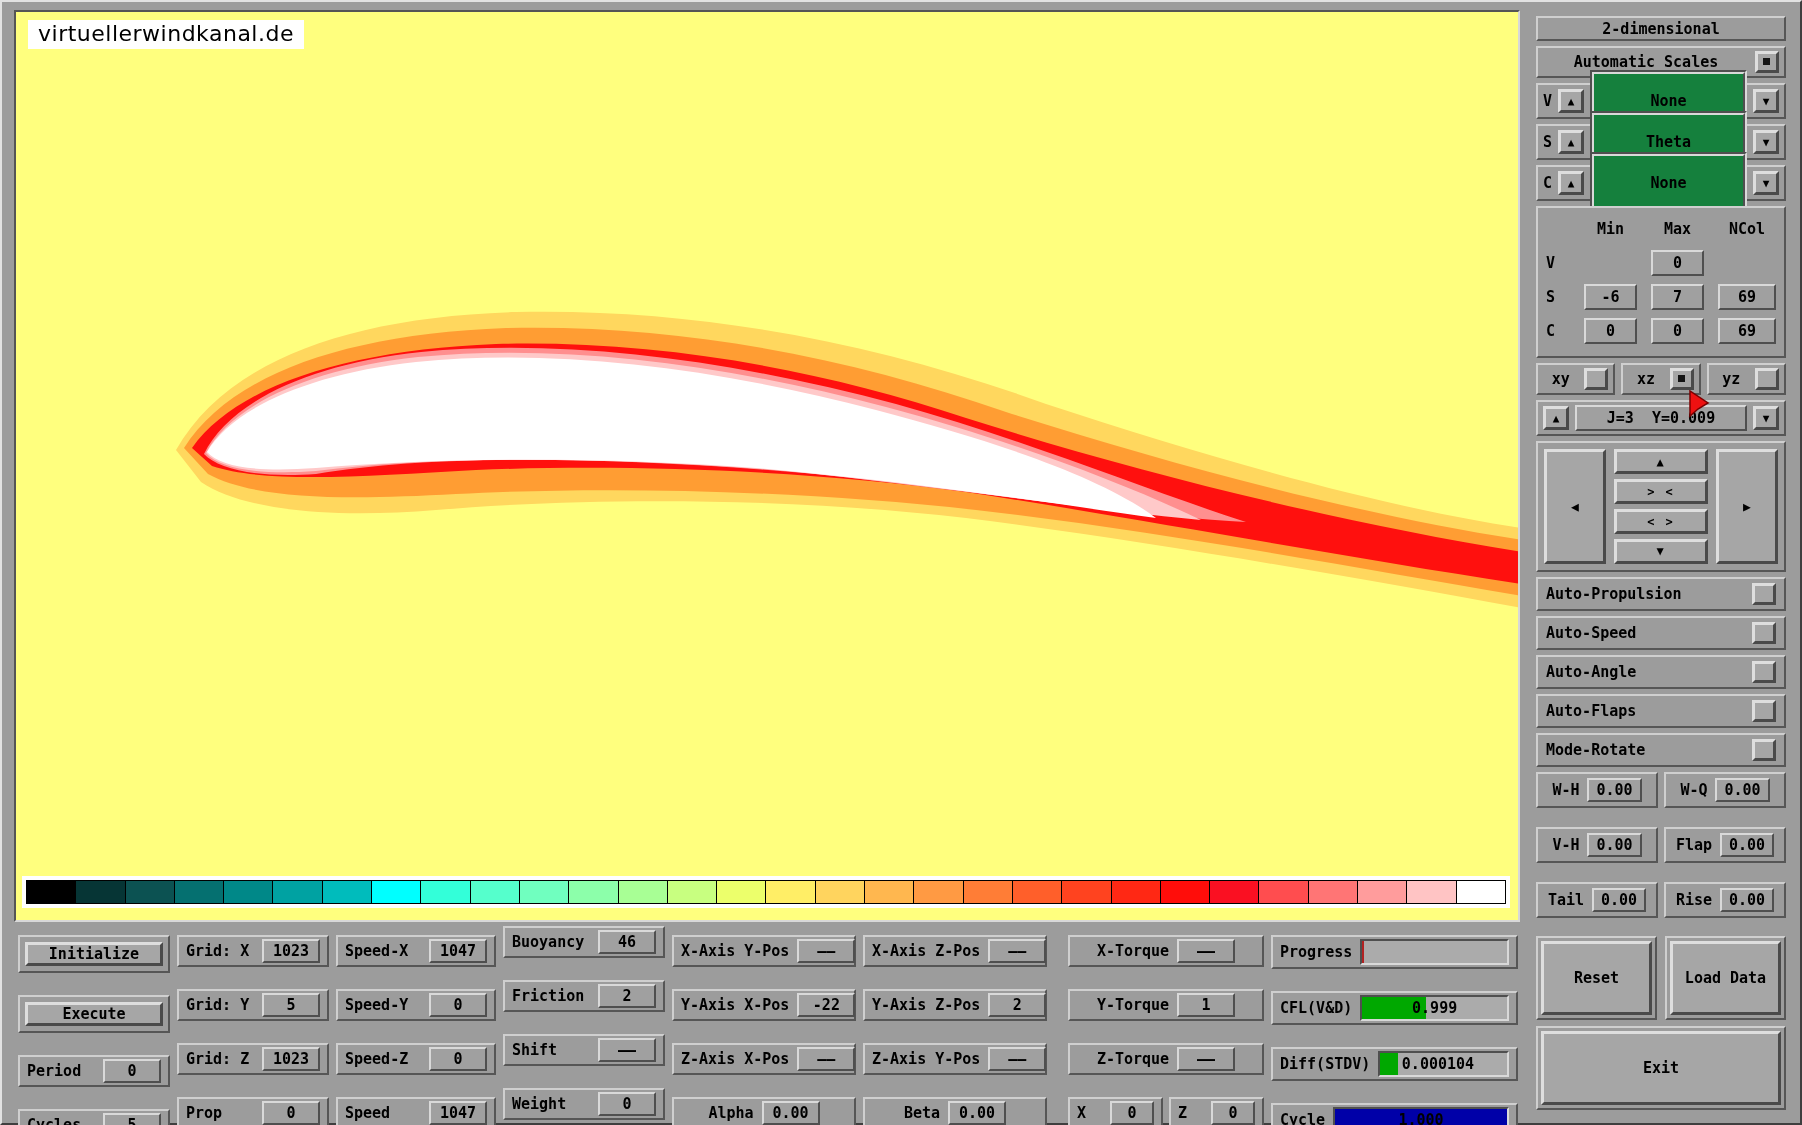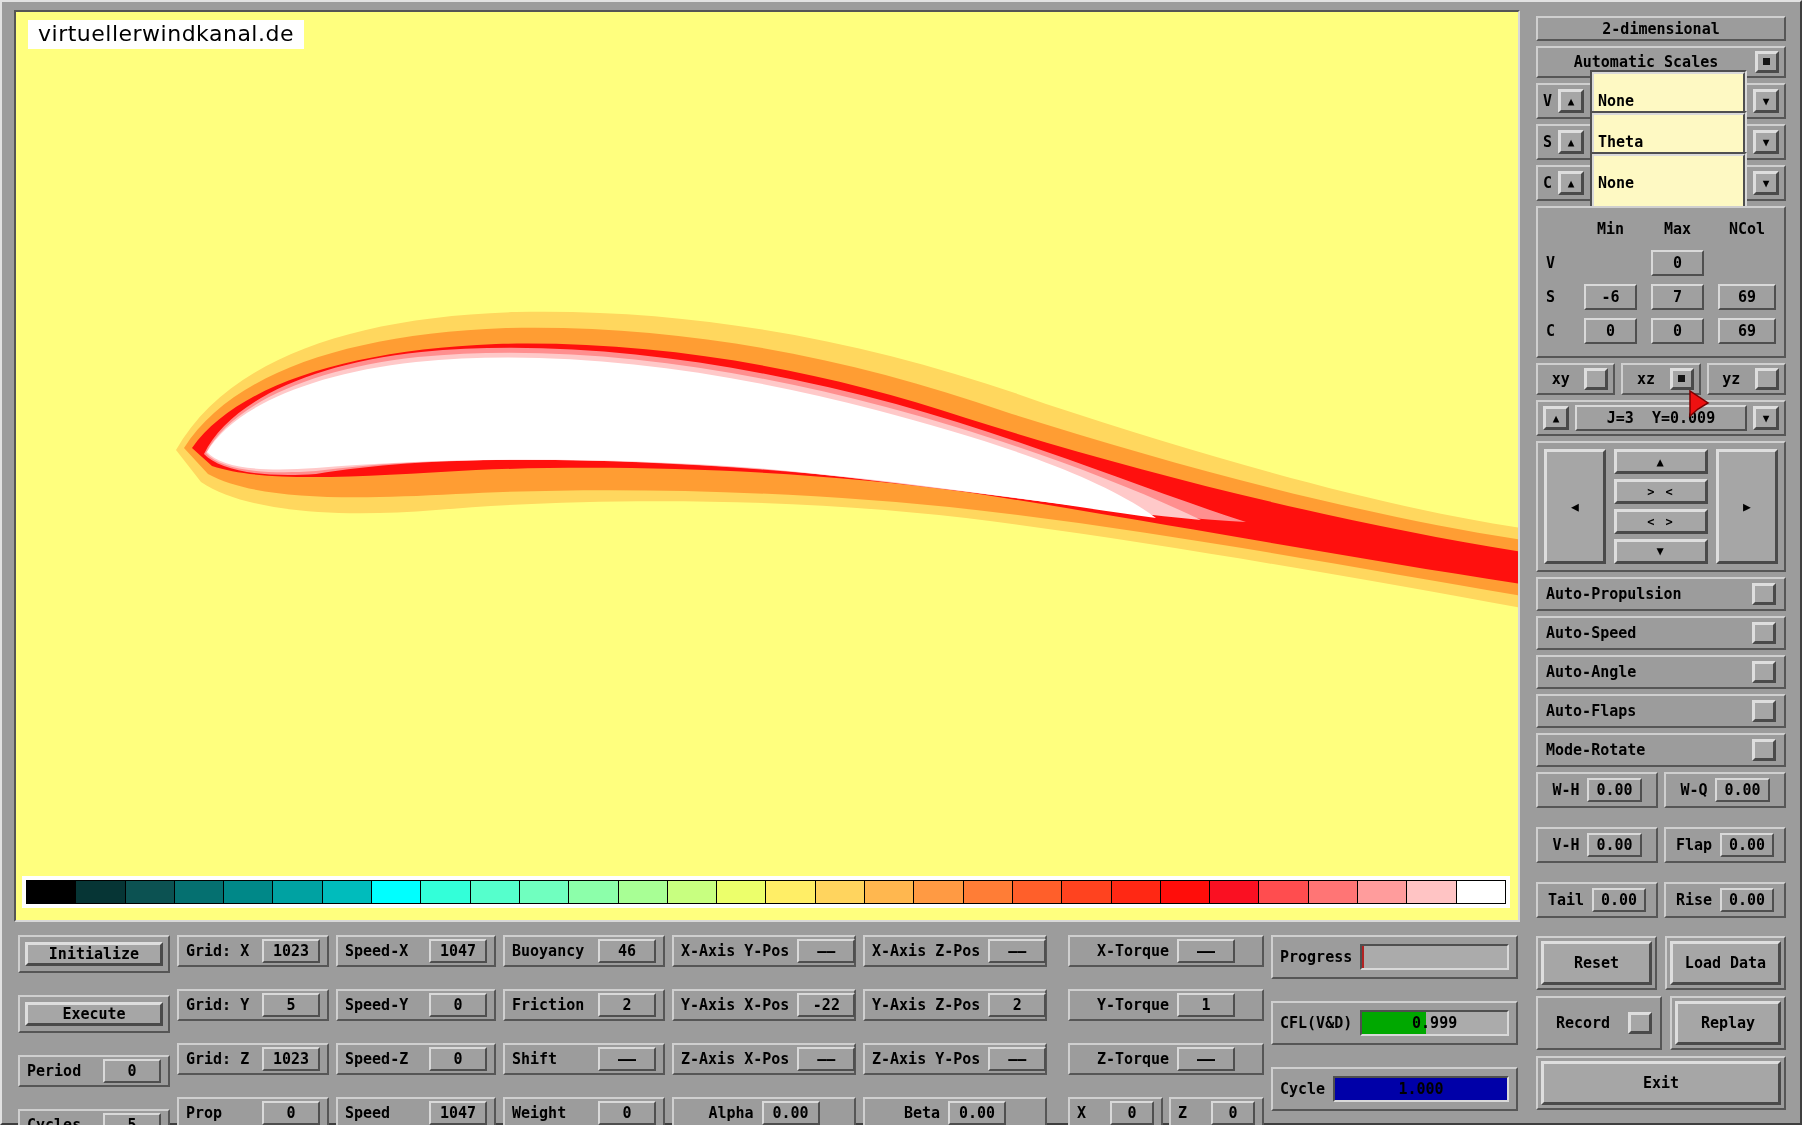--- a/index.html
+++ b/index.html
@@ -56,21 +56,21 @@
     width:26px; height:24px; display:flex; align-items:center; justify-content:center;
     font-size:11px; flex:none;
   }
   .toggle { width:24px; height:22px; position:relative; flex:none; }
   .toggle.checked::after {
     content:""; position:absolute; left:50%; top:50%; width:7px; height:7px;
     margin:-4px 0 0 -4px; background:#141414;
   }
   .dd-outer { flex:1; border:2px solid; border-color:#4f4f4f #d9d9d9 #d9d9d9 #4f4f4f; }
   .dd-face  { border:2px solid; border-color:#d9d9d9 #4f4f4f #4f4f4f #d9d9d9;
-              background:#fef9c3; text-align:left; padding:18px 4px; }
+              background:#15803d; text-align:center; padding:18px 4px; }
   .scale-table { padding:4px 8px 8px 8px; }
   .scale-grid {
     display:grid; grid-template-columns:24px 1fr 1fr 58px;
     grid-auto-rows:34px; align-items:center; column-gap:14px;
   }
   .scale-grid .hdr { text-align:center; }
   .scale-val { text-align:center; padding:2px 4px; }
   .slice-field { flex:1; text-align:center; padding:2px 4px; white-space:pre; }
   .navpad { display:flex; gap:8px; padding:6px; height:158px; }
   .nav-tall { width:62px; display:flex; align-items:center; justify-content:center; font-size:13px; }
@@ -82,21 +82,21 @@
   .pair-val { padding:1px 7px; text-align:center; }
 
   
   .bpanel {
     position:absolute; left:12px; top:928px; width:1512px; height:190px;
     display:flex; gap:7px; padding:7px 6px;
   }
   .bcol { display:flex; flex-direction:column; gap:22px; }
   .bcol > div { flex:1; }
   .bcol1 { width:152px; } .bcol2 { width:152px; } .bcol3 { width:160px; }
-  .bcol4 { width:162px; } .bcol5 { width:184px; } .bcol6 { width:184px; }
+  .bcol4 { width:162px;justify-content:center; } .bcol5 { width:184px; } .bcol6 { width:184px; }
   .bcol7 { width:196px; margin-left:14px; } .bcol8 { flex:1; }
   .bcell { display:flex; align-items:center; gap:8px; padding:2px 7px; }
   .bcell .lbl { white-space:pre; }
   .bcell.center { justify-content:center; }
   .bcell .val { margin-left:auto; min-width:58px; text-align:center; padding:1px 6px; }
   .bcell.center .val { margin-left:0; }
   .big-btn { display:flex; align-items:center; justify-content:center; margin:2px; flex:1; }
   .btn-cell { display:flex; padding:3px; }
   .dual { display:flex; gap:6px; padding:0; border:none; background:none; }
   .dual .mini { flex:1; display:flex; align-items:center; gap:8px; padding:2px 7px; }
@@ -492,20 +492,27 @@
         </div>
       </div>
       <div class="plate bcell">
         <span class="lbl">CFL(V&amp;D)</span>
         <div class="barfield">
           <div class="barfill" style="width: 44%; background: rgb(0, 168, 0);"></div>
           <div class="bartext">0.999</div>
         </div>
       </div>
       <div class="plate bcell">
+        <span class="lbl">Diff(STDV)</span>
+        <div class="barfield">
+          <div class="barfill" style="width: 14%; background: rgb(0, 168, 0);"></div>
+          <div class="bartext after" style="padding-left: 17%;">0.000104</div>
+        </div>
+      </div>
+      <div class="plate bcell">
         <span class="lbl">Cycle</span>
         <div class="barfield">
           <div class="barfill" style="width: 100%; background: rgb(0, 0, 168);"></div>
           <div class="bartext">1.000</div>
         </div>
       </div>
     </div>
   </div>
 
 <div class="brpanel">
@@ -515,30 +522,19 @@
           <span>Reset</span>
         </div>
     </div>
     <div class="plate">
       <div class="raised3 br-btn">
           <span>Load Data</span>
         </div>
     </div>
   </div>
   <div class="br-row">
-    <div class="plate" style="align-items:center; gap:8px; padding:3px 8px">
-      <span class="stretch" style="text-align:center">Record</span>
-      <div class="raised3 toggle"></div>
-    </div>
-    <div class="plate">
-      <div class="raised3 br-btn">
-          <span>Replay</span>
-        </div>
-    </div>
-  </div>
-  <div class="br-row">
     <div class="plate">
       <div class="raised3 br-btn">
           <span>Exit</span>
         </div>
     </div>
   </div>
 </div>
 
 </body></html>

